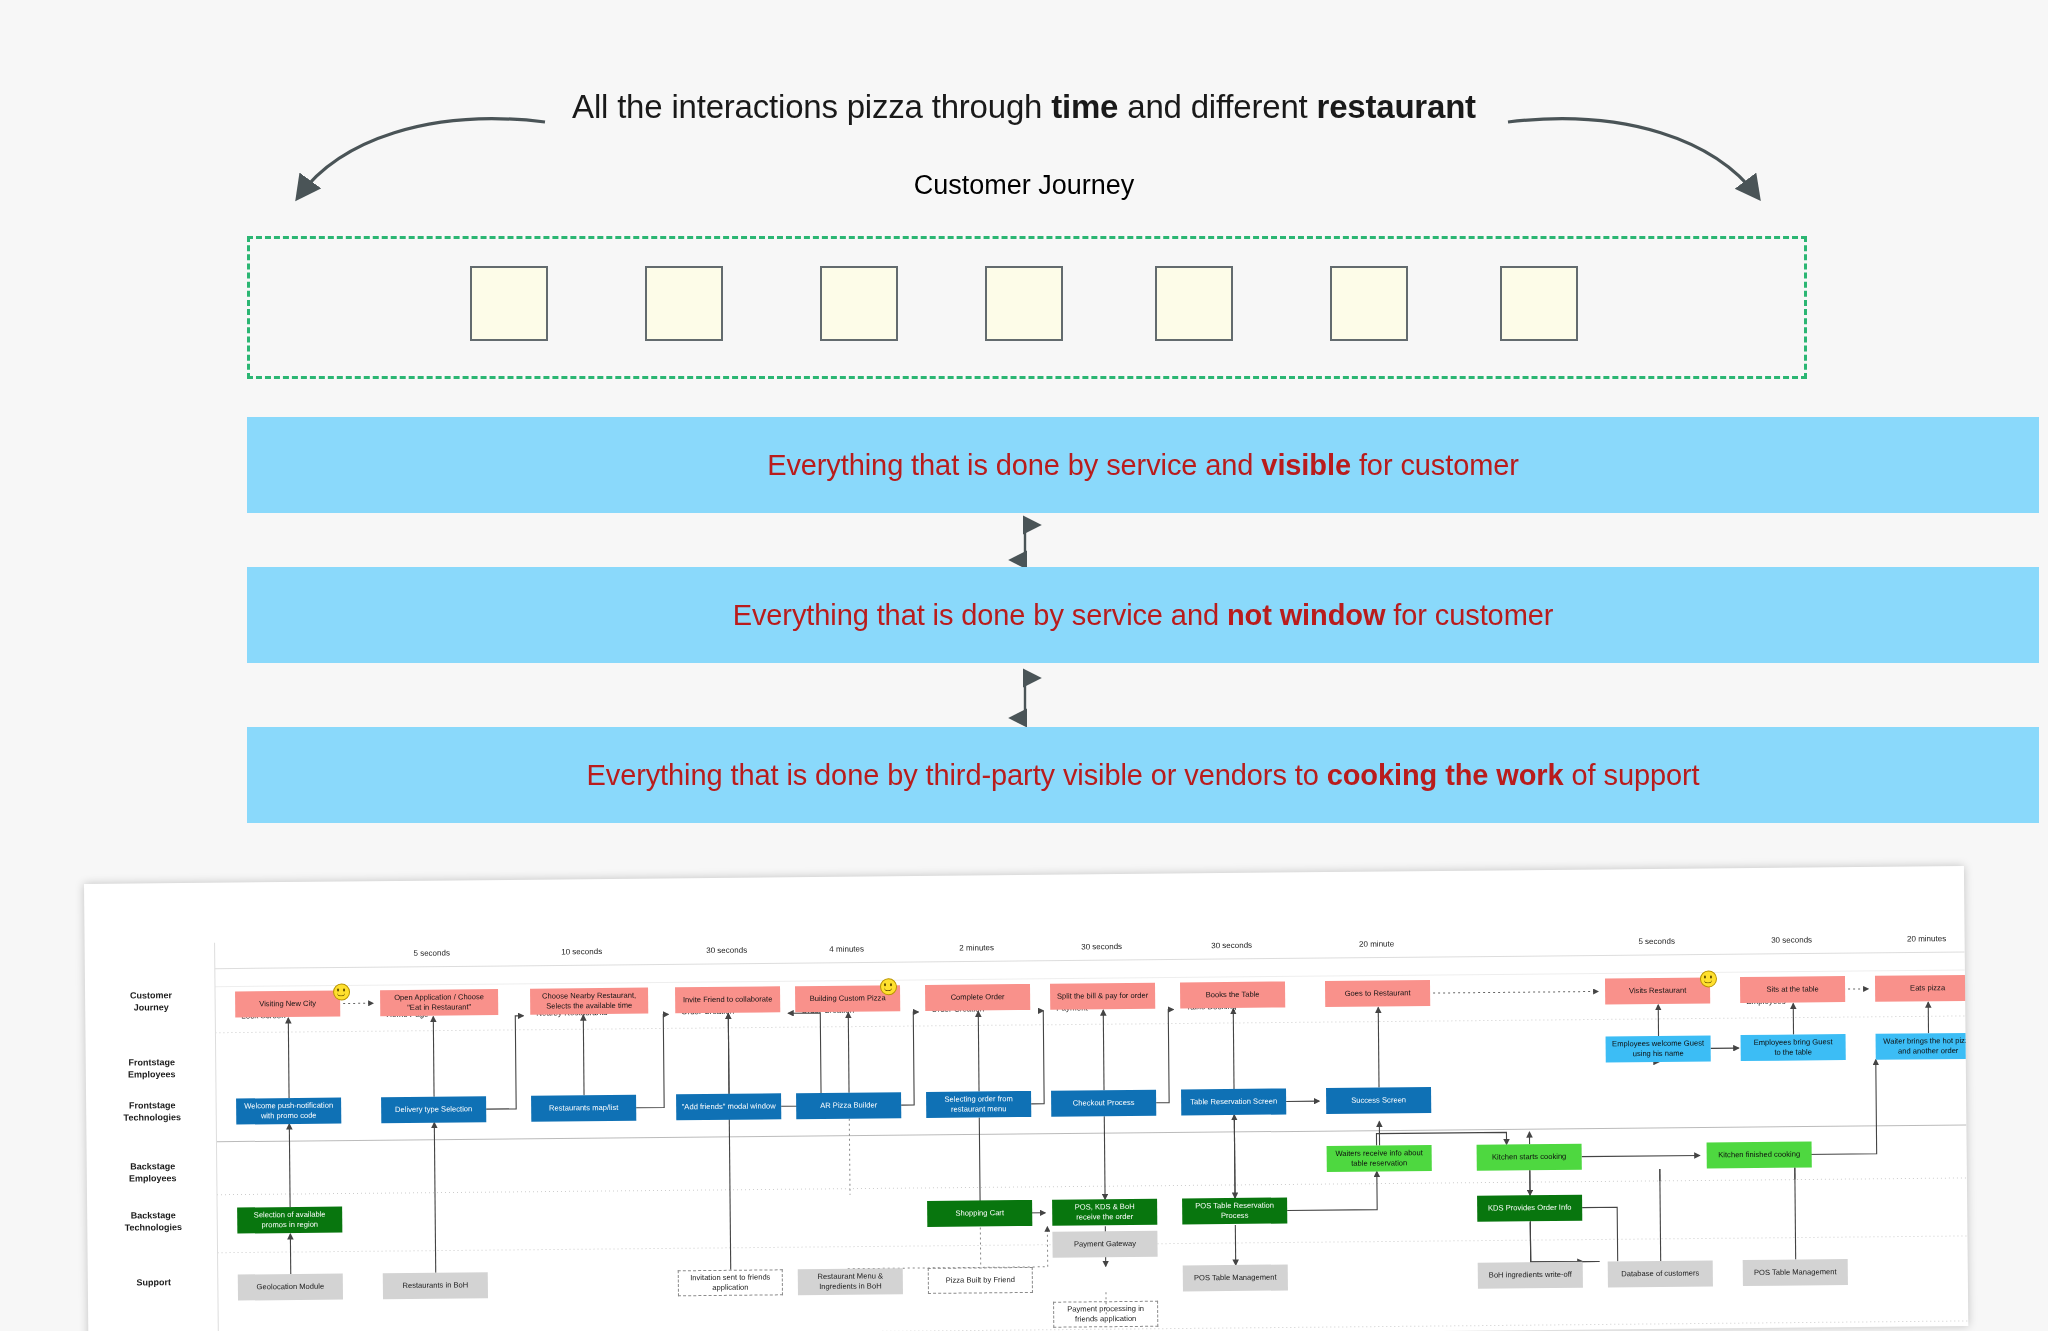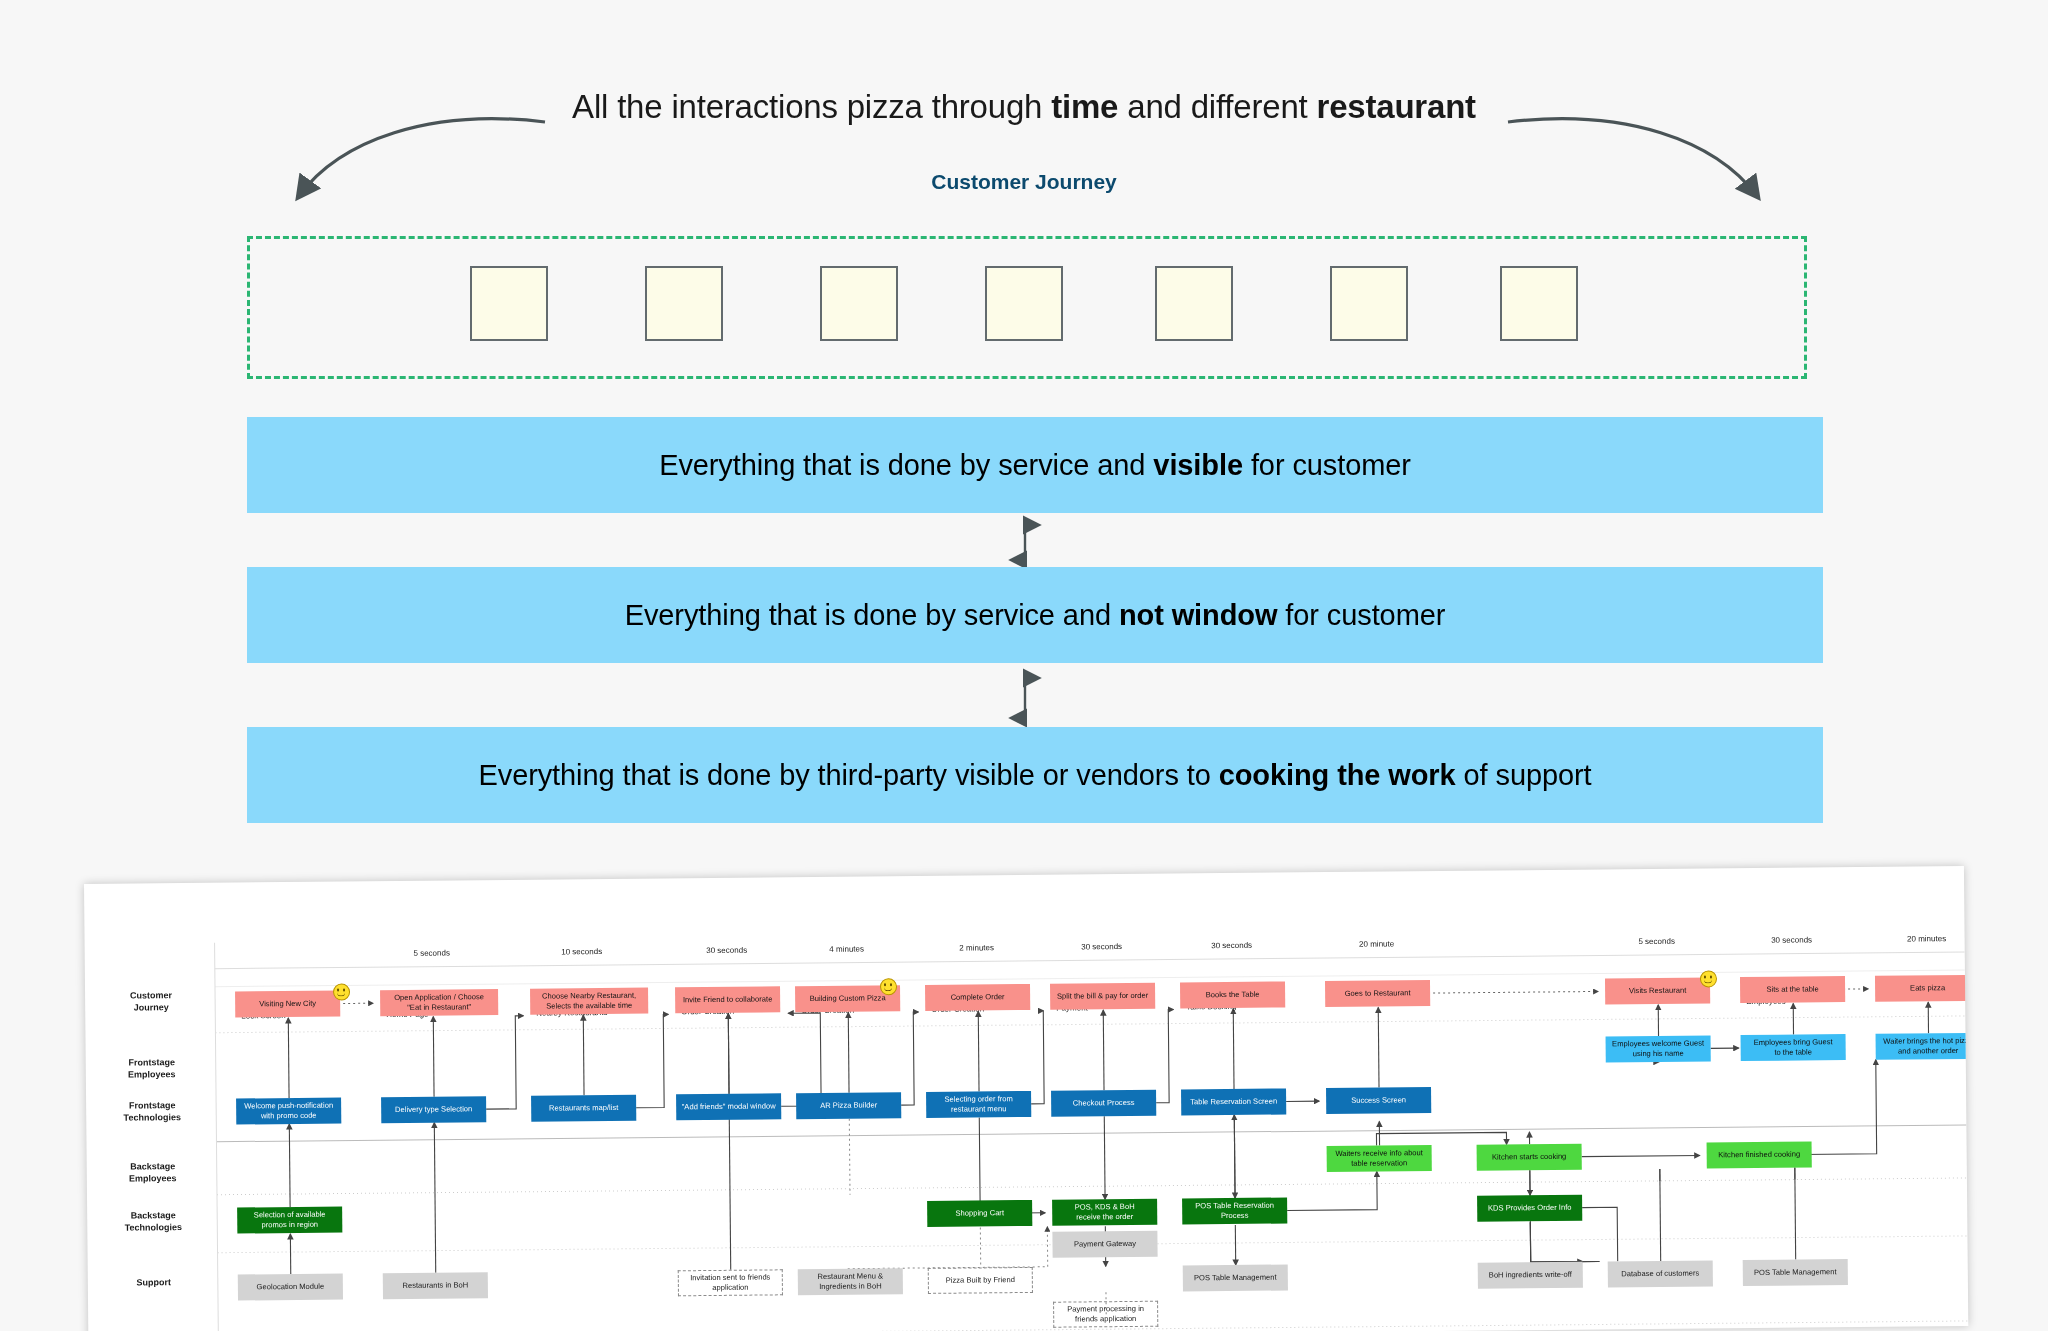--- a/index.html
+++ b/index.html
@@ -13,37 +13,37 @@
   .stage{position:absolute;left:0;top:0;width:2048px;height:1331px;}
 
   
   .headline{
     position:absolute;left:0;top:88px;width:2048px;text-align:center;
     font-size:33px;color:#1a1a1a;letter-spacing:-0.2px;white-space:nowrap;
   }
   .headline b{font-weight:bold;}
   .subhead{
     position:absolute;left:0;top:170px;width:2048px;text-align:center;
-    font-size:21px;color:#0c4a6e;font-weight:bold;
+    font-size:27px;color:#000000;
   }
 
   .arrowsvg{position:absolute;left:0;top:0;width:2048px;height:1331px;pointer-events:none;}
 
   .journeybox{
     position:absolute;left:247px;top:236px;width:1560px;height:143px;
     border:3px dashed #2bb673;box-sizing:border-box;
   }
   .touchsq{
     position:absolute;top:266px;width:78px;height:75px;
     background:#fdfce8;border:2px solid #636b6e;box-sizing:border-box;
   }
 
   .band{
-    position:absolute;left:247px;width:1576px;height:96px;
-    background:#8ad9fb;color:#000000;
+    position:absolute;left:247px;width:1792px;height:96px;
+    background:#8ad9fb;color:#b91c1c;
     display:flex;align-items:center;justify-content:center;
     font-size:29px;letter-spacing:-0.1px;text-align:center;
   }
   .band b{font-weight:bold;}
   #band1{top:417px;}
   #band2{top:567px;}
   #band3{top:727px;}
 
   
   .blueprint{

